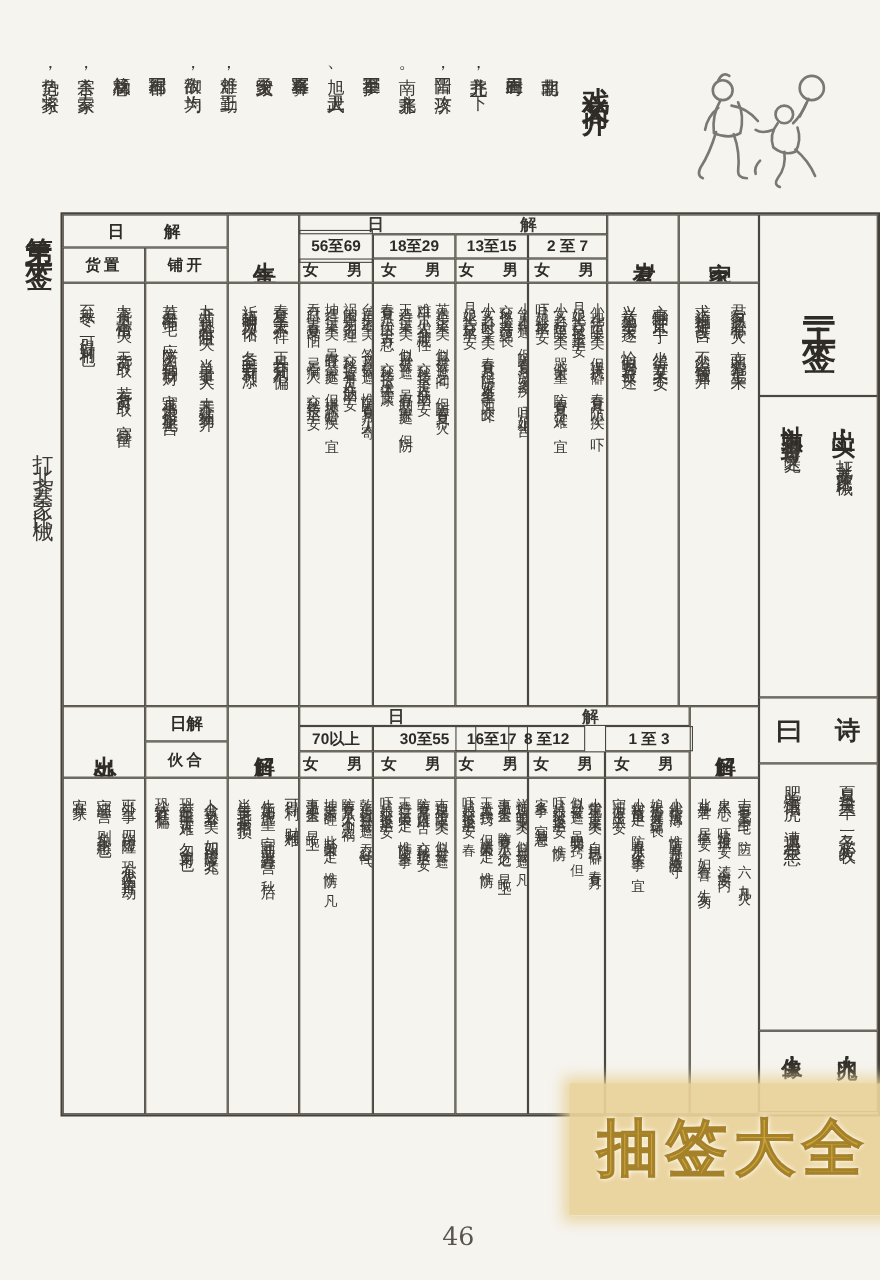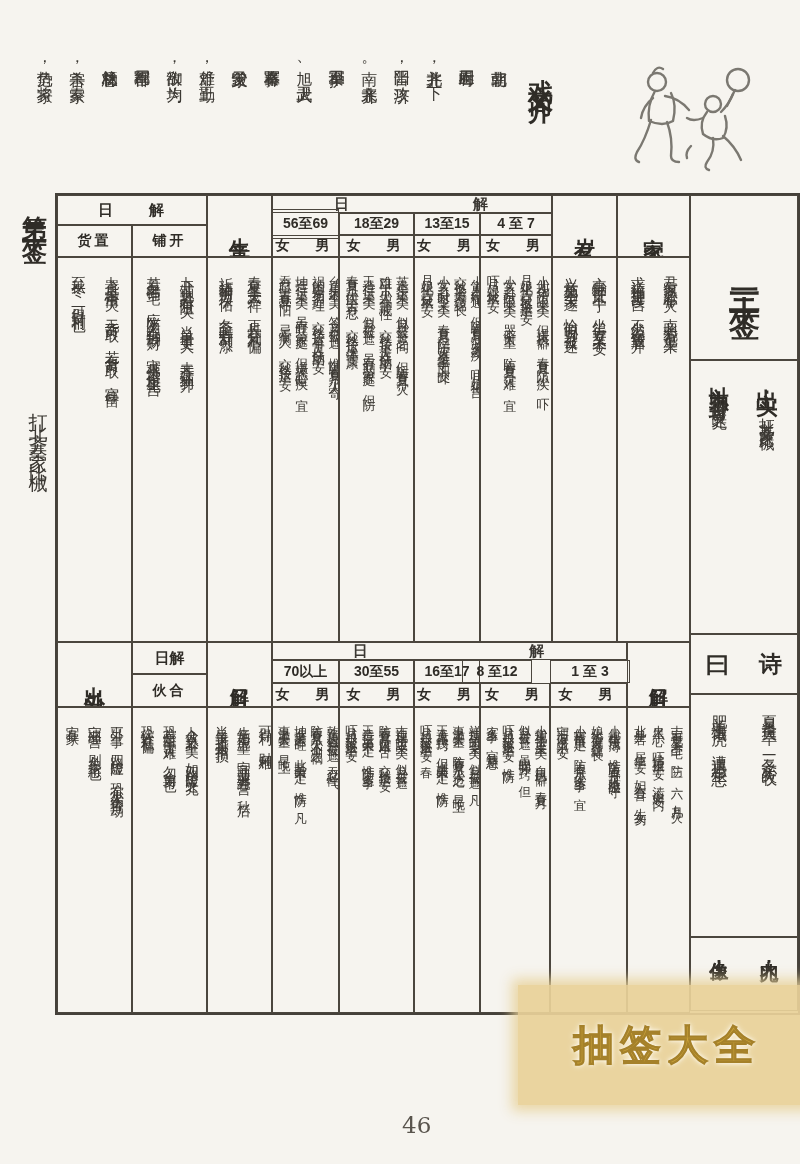--- a/index.html
+++ b/index.html
@@ -79,21 +79,21 @@
     font-size:19px;letter-spacing:10px;color:#3b3833;
   }
   
   .wm{
     position:absolute;left:518px;top:985px;width:290px;height:120px;
     background:rgba(232,209,153,0.93);
     box-shadow:0 0 12px 6px rgba(232,209,153,0.85);
     display:flex;align-items:center;justify-content:center;
   }
   .wm-text{
-    font-size:41px;font-weight:bold;letter-spacing:6px;
+    font-size:56px;font-weight:bold;letter-spacing:6px;
     color:#c9a23a;-webkit-text-stroke:1px #a5812a;
     text-shadow:0 0 4px #ffffff,0 0 7px #fff8e6;
     padding-left:8px;
   }
   
   .pageno{
     position:absolute;left:402px;top:1112px;
     font-family:"DejaVu Serif","Liberation Serif",serif;
     font-size:23px;color:#59544d;
   }
@@ -163,21 +163,21 @@
     <div class="cell vhdr hdr-big" style="left:150px;top:0;width:65px;height:62px;">
       <div class="vcol">生意</div>
     </div>
     <div class="cell hdr-span" style="left:215px;top:0;width:280px;height:18px;">
       <span>日</span>
       <span>解</span>
     </div>
     <div class="cell hdr hdr-age" style="left:215px;top:14px;width:67px;height:30px;">56至69</div>
     <div class="cell hdr hdr-age" style="left:282px;top:18px;width:75px;height:22px;">18至29</div>
     <div class="cell hdr hdr-age" style="left:357px;top:18px;width:66px;height:22px;">13至15</div>
-    <div class="cell hdr hdr-age" style="left:423px;top:18px;width:72px;height:22px;">4 至 7</div>
+    <div class="cell hdr hdr-age" style="left:423px;top:18px;width:72px;height:22px;">2 至 7</div>
     <div class="cell hdr hdr-gender" style="left:215px;top:40px;width:67px;height:22px;">女　男</div>
     <div class="cell hdr hdr-gender" style="left:282px;top:40px;width:75px;height:22px;">女　男</div>
     <div class="cell hdr hdr-gender" style="left:357px;top:40px;width:66px;height:22px;">女　男</div>
     <div class="cell hdr hdr-gender" style="left:423px;top:40px;width:72px;height:22px;">女　男</div>
     <div class="cell vhdr hdr-big" style="left:495px;top:0;width:65px;height:62px;">
       <div class="vcol">岁君</div>
     </div>
     <div class="cell vhdr hdr-big" style="left:560px;top:0;width:73px;height:62px;">
       <div class="vcol">家宅</div>
     </div>
@@ -251,21 +251,21 @@
     <div class="cell hdr" style="left:75px;top:447px;width:75px;height:32px;font-size:15px;">日解</div>
     <div class="cell hdr hdr-label" style="left:75px;top:479px;width:75px;height:33px;">伙合</div>
     <div class="cell vhdr" style="left:150px;top:447px;width:65px;height:65px;">
       <div class="vcol" style="font-size:19px;font-weight:bold;letter-spacing:2px;">解日</div>
     </div>
     <div class="cell hdr-span" style="left:215px;top:447px;width:355px;height:18px;">
       <span>日</span>
       <span>解</span>
     </div>
     <div class="cell hdr hdr-age" style="left:215px;top:465px;width:67px;height:23px;">70以上</div>
-    <div class="cell hdr hdr-age" style="left:282px;top:465px;width:75px;height:23px;">30至55</div>
+    <div class="cell hdr hdr-age" style="left:282px;top:465px;width:94px;height:23px;">30至55</div>
     <div class="cell hdr hdr-age" style="left:357px;top:465px;width:66px;height:23px;">16至17</div>
     <div class="cell hdr hdr-age" style="left:405px;top:465px;width:70px;height:23px;">8 至12</div>
     <div class="cell hdr hdr-age" style="left:493px;top:465px;width:80px;height:23px;">1 至 3</div>
     <div class="cell hdr hdr-gender" style="left:215px;top:488px;width:67px;height:24px;">女　男</div>
     <div class="cell hdr hdr-gender" style="left:282px;top:488px;width:75px;height:24px;">女　男</div>
     <div class="cell hdr hdr-gender" style="left:357px;top:488px;width:66px;height:24px;">女　男</div>
     <div class="cell hdr hdr-gender" style="left:423px;top:488px;width:70px;height:24px;">女　男</div>
     <div class="cell hdr hdr-gender" style="left:493px;top:488px;width:77px;height:24px;">女　男</div>
     <div class="cell vhdr" style="left:570px;top:447px;width:63px;height:65px;">
       <div class="vcol" style="font-size:19px;font-weight:bold;letter-spacing:2px;">解日</div>

